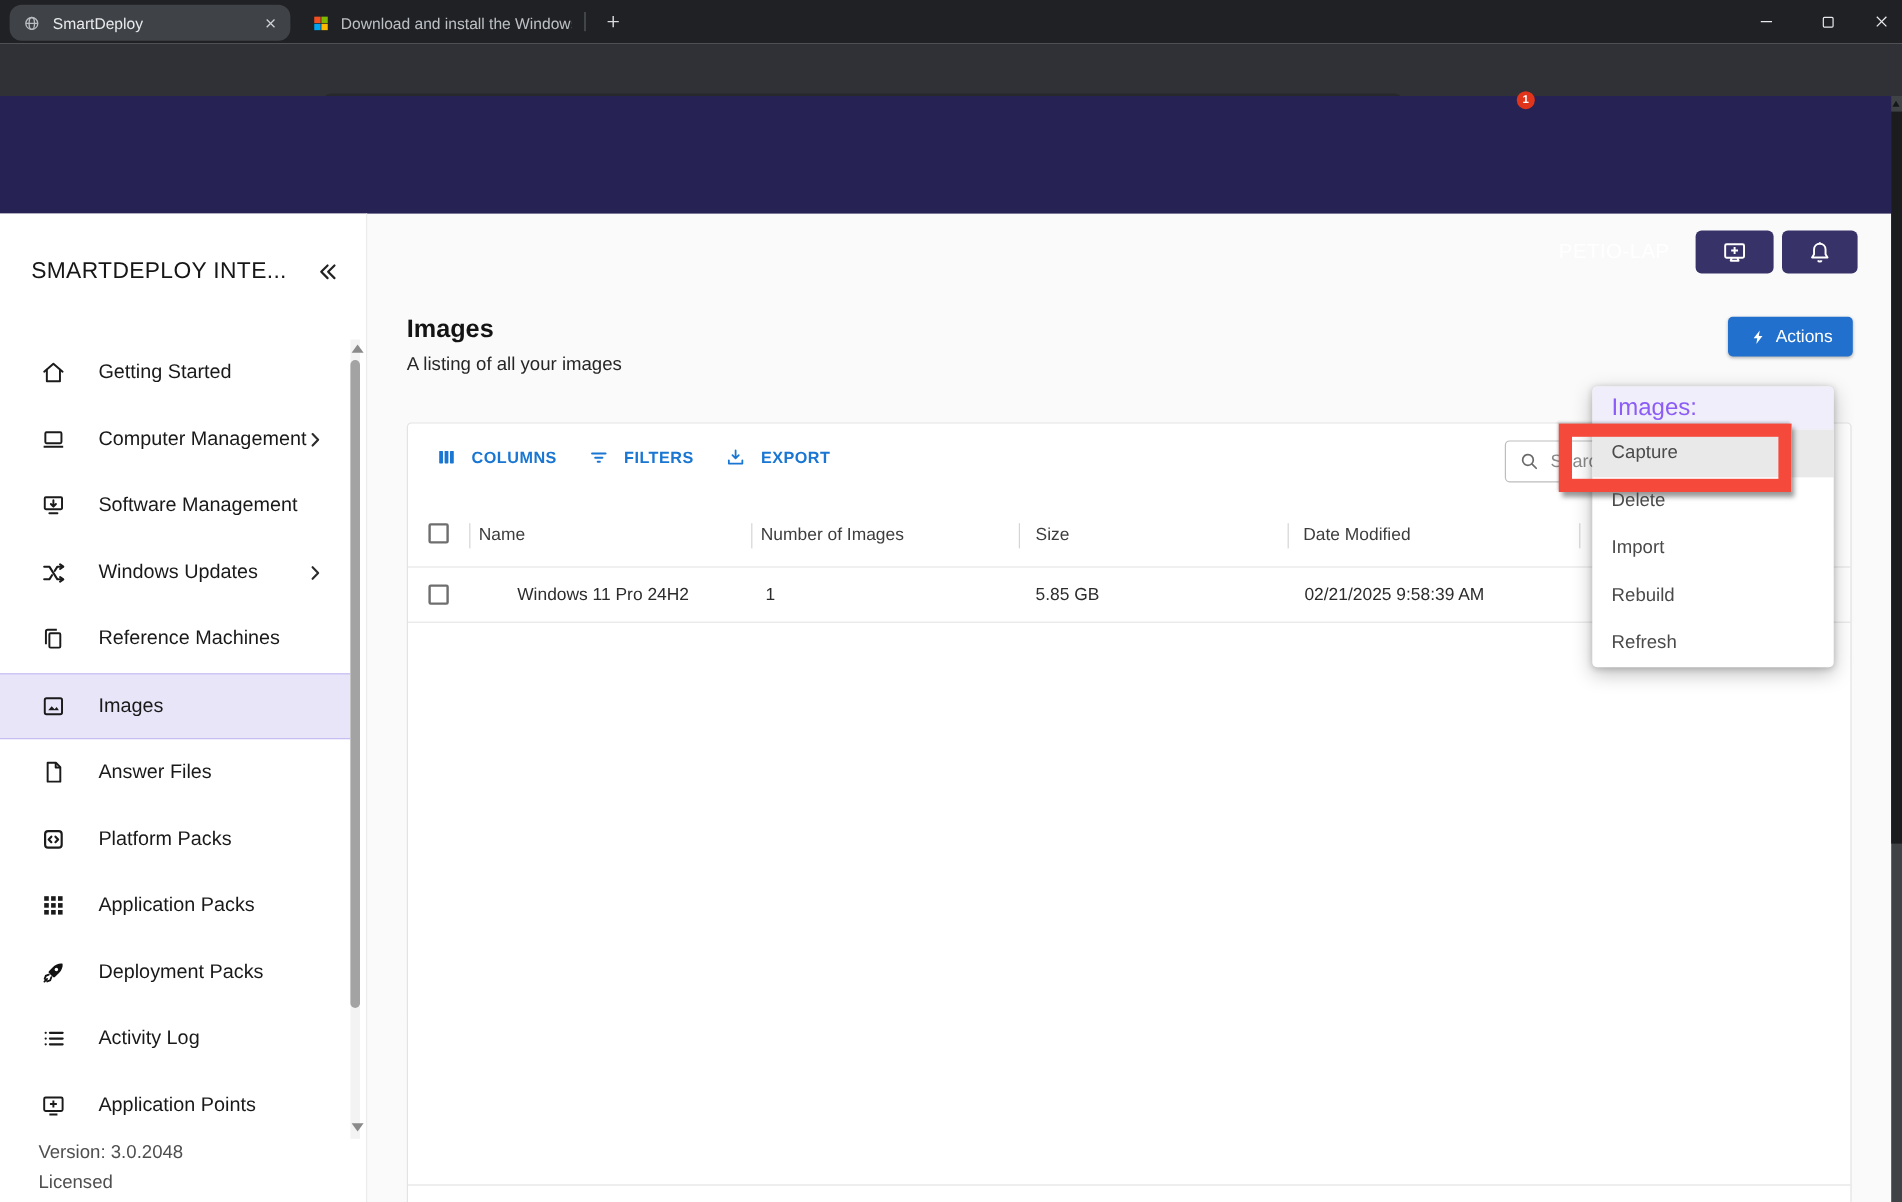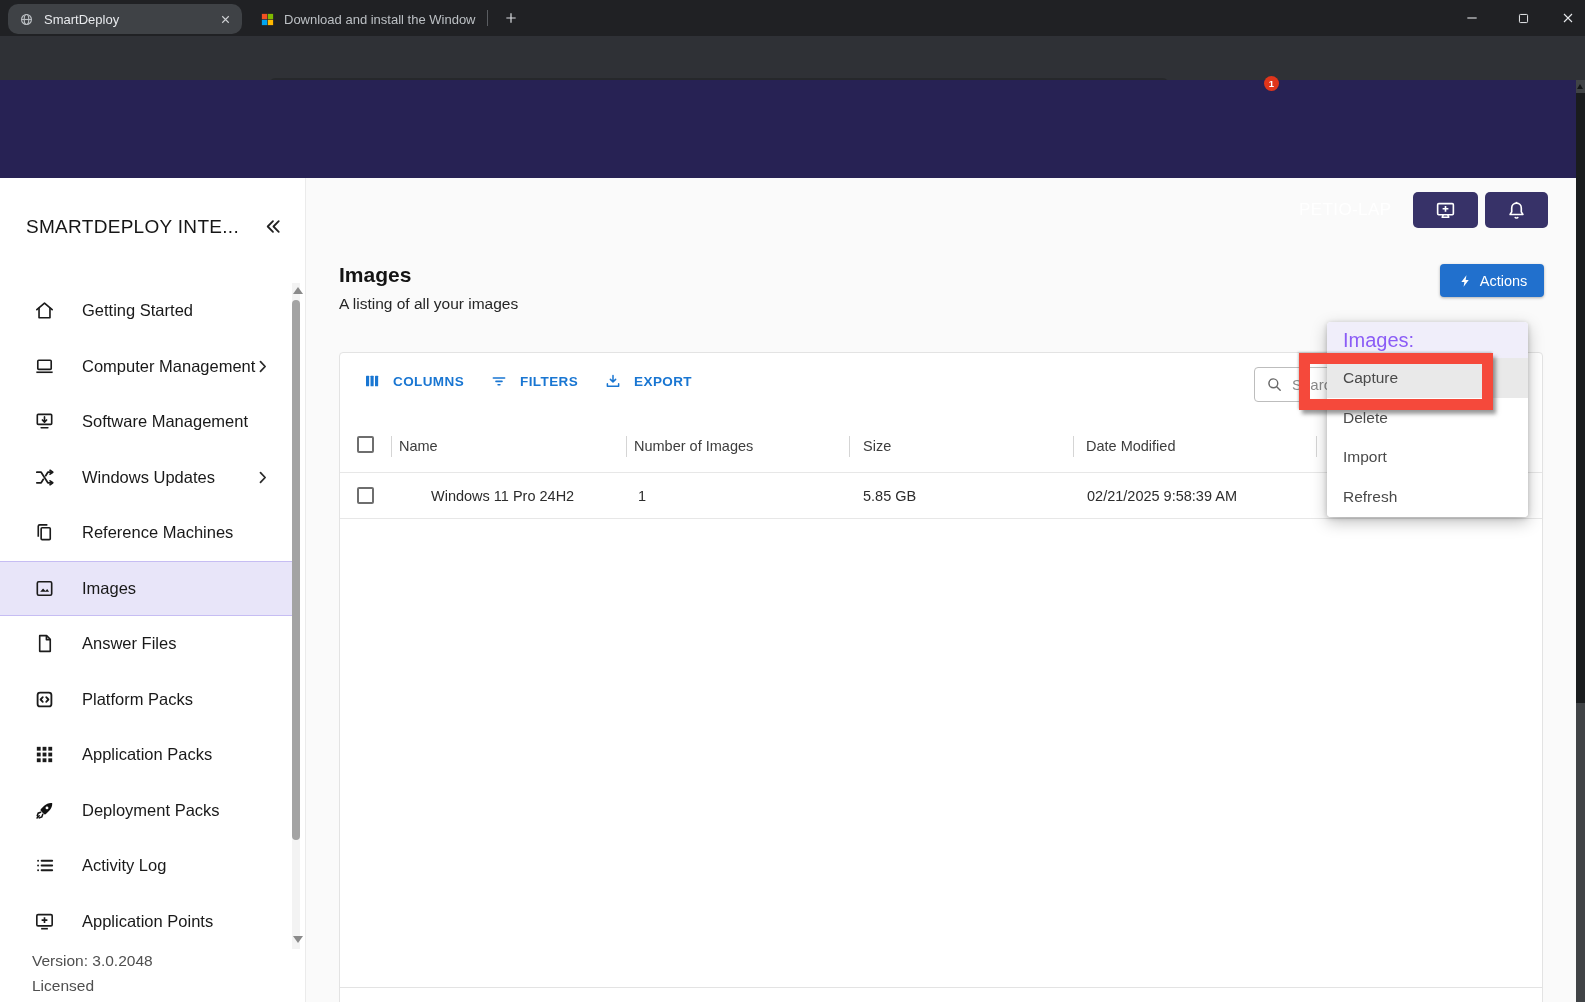--- a/index.html
+++ b/index.html
@@ -542,20 +542,21 @@
     </div>
 
     <div class="card-footline"></div>
   </div>
 
   <div class="abs menu">
     <div class="menu-head">Images:</div>
     <div class="menu-item hl">Capture</div>
     <div class="menu-item">Delete</div>
     <div class="menu-item">Import</div>
+    <div class="menu-item">Rebuild</div>
     <div class="menu-item">Refresh</div>
   </div>
 
   <div class="abs redbox"></div>
 
   <div class="abs pagescroll">
     <div class="ps-up"></div>
     <div class="ps-thumb"></div>
   </div>
 

